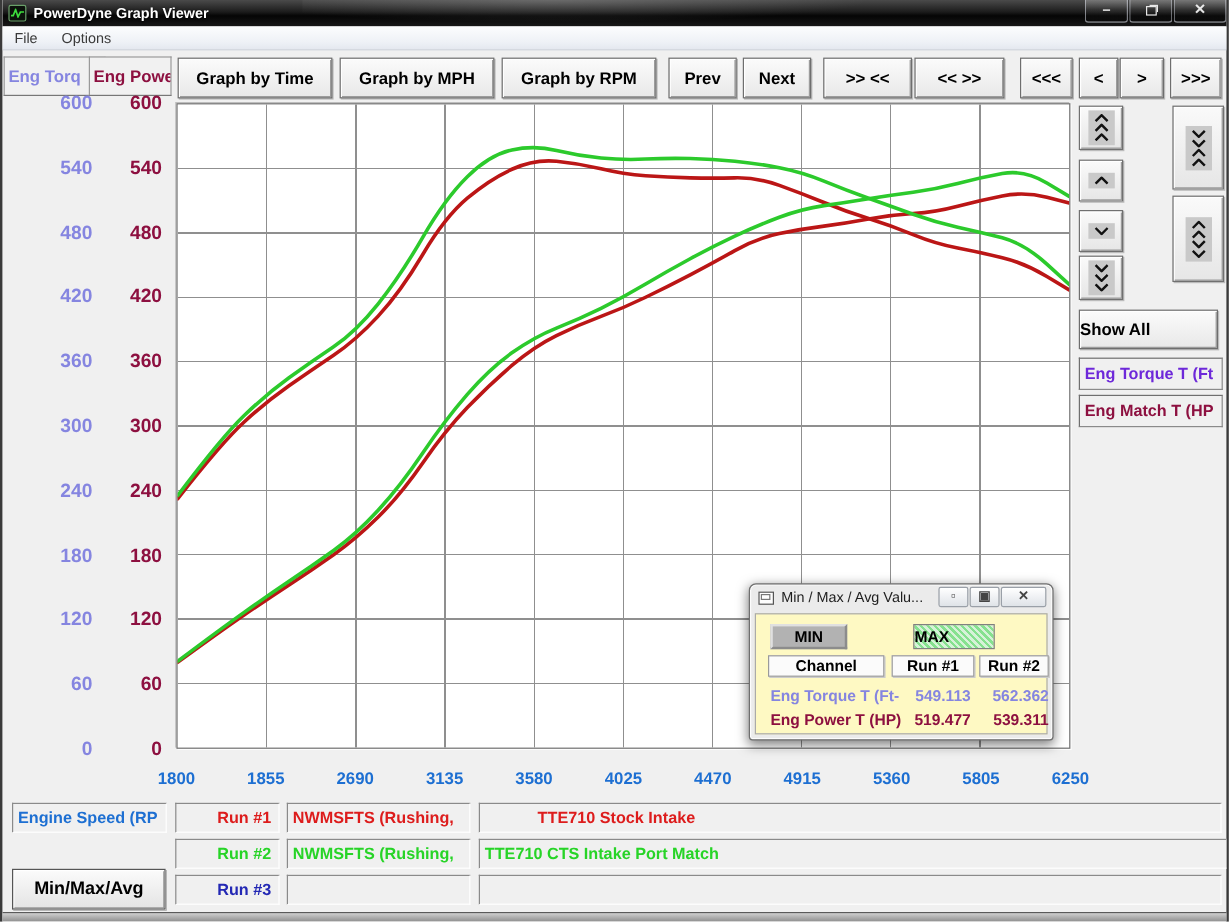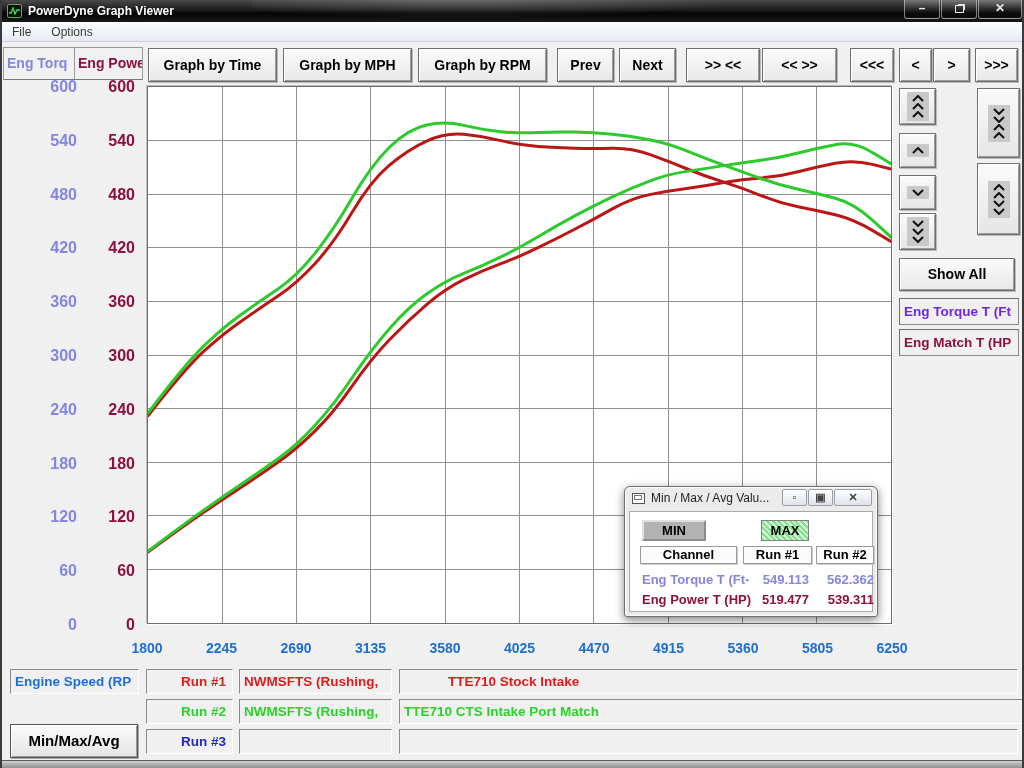--- a/index.html
+++ b/index.html
@@ -73,21 +73,21 @@
   .chv {
     position:absolute; background: linear-gradient(180deg,#fafafa,#e6e6e6);
     border:1px solid #707070; box-shadow: inset 1px 1px 0 #fff, inset -1px -1px 0 #9c9c9c, 1px 1px 0 #bbb;
     display:flex; align-items:center; justify-content:center;
   }
   .chv-inner { background:#c9c9c9; padding:3px 5px; display:flex; flex-direction:column; align-items:center; gap:1px; }
   .showall {
     position:absolute; left:897px; top:258px; width:116px; height:33px;
     background: linear-gradient(180deg,#fbfbfb,#e8e8e8); border:1px solid #6e6e6e;
     box-shadow: inset 1px 1px 0 #fff, inset -1px -1px 0 #9c9c9c, 1px 1px 0 #bbb;
-    font-size:14px; font-weight:bold; text-align:center; line-height:31px;
+    font-size:14px; font-weight:bold; line-height:31px;
   }
   .chanbox {
     position:absolute; left:897px; width:120px; height:27px;
     background:#f0f0f0; border:1px solid #8a8a8a; border-left-color:#6f6f6f; border-top-color:#6f6f6f;
     font-size:13.5px; font-weight:bold; line-height:25px; padding-left:4px;
     white-space:nowrap; overflow:hidden;
   }
 
   
   .sunken {
@@ -117,32 +117,32 @@
   .popup-icon::after { content:""; position:absolute; left:1px; top:1px; width:6px; height:3px; border:1px solid #777; }
   .popup-controls { position:absolute; right:5px; top:2px; display:flex; }
   .popup-btn {
     width:25px; height:17px; margin-left:1px; background:linear-gradient(180deg,#fff,#dfe3e8);
     border:1px solid #9aa0a8; border-radius:2px; text-align:center; line-height:15px;
     font-size:11px; color:#444; font-weight:bold;
   }
   .popup-btn.close-p { width:38px; }
   .popup-body {
     position:absolute; left:4px; top:24px; right:4px; bottom:4px;
-    background:#ffffff; border:1px solid #aaa;
+    background:#fef9c3; border:1px solid #aaa;
   }
   .minbtn {
     position:absolute; left:12px; top:8px; width:64px; height:21px;
     background:#b2b2b2; border:2px outset #e0e0e0;
     font-size:13px; font-weight:bold; text-align:center; line-height:17px;
   }
   .maxbtn {
-    position:absolute; left:131px; top:8px; width:48px; height:21px;
+    position:absolute; left:131px; top:8px; width:68px; height:21px;
     background-image: repeating-linear-gradient(45deg,#86e18f 0 2px,#d6f2d8 2px 4px);
     border:1px solid #808080;
-    font-size:13px; font-weight:bold; text-align:center; line-height:19px;
+    font-size:13px; font-weight:bold; line-height:19px;
   }
   .hdrbox {
     position:absolute; top:34px; height:18px; background:#fbfbfb; border:1px solid #9a9a9a;
     box-shadow: 1px 1px 0 #ccc; font-size:13px; font-weight:bold; text-align:center; line-height:16px;
   }
   .pop-row { position:absolute; font-size:13px; font-weight:bold; white-space:nowrap; }
   .pop-val { position:absolute; font-size:13px; font-weight:bold; text-align:right; }
   .c-torque { color:#8585e0; }
   .c-power { color:#8d1040; }
 
@@ -237,21 +237,21 @@
       <line x1="0" x2="745" y1="482.40000000000003" y2="482.40000000000003" stroke="#8f8f8f" shape-rendering="crispEdges"></line>
       <path d="M0,328.74666666666667 Q37.06651685393258,281.40000000000003 55.68325842696629,264.4266666666667 Q74.3,247.45333333333335 92.8332584269663,234.5 Q111.36651685393258,221.54666666666665 129.9832584269663,209.04000000000002 Q148.6,196.53333333333336 167.13325842696628,176.43333333333334 Q185.6665168539326,156.33333333333331 204.2832584269663,125.06666666666666 Q222.9,93.80000000000003 241.4332584269663,78.16666666666669 Q259.9665168539326,62.533333333333346 278.58325842696627,54.04666666666667 Q297.2,45.55999999999998 315.73325842696624,47.346666666666664 Q334.26651685393256,49.13333333333334 352.8832584269663,53.599999999999994 Q371.5,58.06666666666664 390.0332584269663,59.40666666666664 Q408.56651685393257,60.74666666666664 427.1832584269663,61.193333333333314 Q445.8,61.63999999999999 464.3332584269663,61.193333333333314 Q482.86651685393264,60.74666666666664 501.48325842696636,67.44666666666664 Q520.1,74.14666666666665 538.6332584269663,81.73999999999998 Q557.1665168539326,89.33333333333331 575.7832584269663,95.13999999999999 Q594.4,100.94666666666667 612.9332584269663,108.54 Q631.4665168539326,116.13333333333334 650.0832584269663,119.70666666666666 Q668.7,123.27999999999999 687.2332584269664,127.74666666666667 Q705.7665168539326,132.21333333333334 724.3832584269662,143.38 L743,154.54666666666665" fill="none" stroke="#bb1616" stroke-width="3" stroke-linejoin="round" stroke-linecap="round"></path>
       <path d="M0,464.97999999999996 Q37.06651685393258,438.0013333333333 55.68325842696629,425.31600000000003 Q74.3,412.6306666666667 92.8332584269663,400.4813333333333 Q111.36651685393258,388.33199999999994 129.9832584269663,375.2446666666666 Q148.6,362.1573333333333 167.13325842696628,343.844 Q185.6665168539326,325.53066666666666 204.2832584269663,298.7753333333334 Q222.9,272.02000000000004 241.4332584269663,252.67933333333337 Q259.9665168539326,233.33866666666668 278.58325842696627,217.52666666666667 Q297.2,201.71466666666666 315.73325842696624,192.64733333333334 Q334.26651685393256,183.58 352.8832584269663,176.65666666666667 Q371.5,169.73333333333332 390.0332584269663,160.71066666666667 Q408.56651685393257,151.68800000000002 427.1832584269663,141.99533333333335 Q445.8,132.30266666666668 464.3332584269663,121.85066666666667 Q482.86651685393264,111.39866666666666 501.48325842696636,107.60199999999999 Q520.1,103.80533333333332 538.6332584269663,101.43799999999999 Q557.1665168539326,99.07066666666664 575.7832584269663,95.54199999999997 Q594.4,92.01333333333332 612.9332584269663,90.89666666666665 Q631.4665168539326,89.77999999999999 650.0832584269663,84.82199999999997 Q668.7,79.86399999999995 687.2332584269664,76.24599999999995 Q705.7665168539326,72.62799999999997 724.3832584269662,77.36266666666666 L743,82.09733333333334" fill="none" stroke="#bb1616" stroke-width="3" stroke-linejoin="round" stroke-linecap="round"></path>
       <path d="M0,326.0666666666667 Q37.06651685393258,276.9333333333333 55.68325842696629,259.0666666666666 Q74.3,241.2 92.8332584269663,227.8 Q111.36651685393258,214.4 129.9832584269663,201.89333333333335 Q148.6,189.38666666666668 167.13325842696628,166.16000000000003 Q185.6665168539326,142.93333333333337 204.2832584269663,110.77333333333334 Q222.9,78.6133333333333 241.4332584269663,60.3 Q259.9665168539326,41.986666666666686 278.58325842696627,37.96666666666668 Q297.2,33.94666666666668 315.73325842696624,38.41333333333333 Q334.26651685393256,42.87999999999998 352.8832584269663,44.66666666666666 Q371.5,46.45333333333333 390.0332584269663,45.56000000000001 Q408.56651685393257,44.666666666666686 427.1832584269663,45.11333333333333 Q445.8,45.55999999999998 464.3332584269663,47.346666666666664 Q482.86651685393264,49.13333333333334 501.48325842696636,52.70666666666666 Q520.1,56.27999999999999 538.6332584269663,63.87333333333332 Q557.1665168539326,71.46666666666665 575.7832584269663,78.16666666666666 Q594.4,84.86666666666666 612.9332584269663,91.56666666666666 Q631.4665168539326,98.26666666666668 650.0832584269663,102.28666666666669 Q668.7,106.30666666666669 687.2332584269664,111.22000000000001 Q705.7665168539326,116.13333333333334 724.3832584269662,133.10666666666668 L743,150.08" fill="none" stroke="#2cca2c" stroke-width="3" stroke-linejoin="round" stroke-linecap="round"></path>
       <path d="M0,464.08666666666664 Q37.06651685393258,436.30400000000003 55.68325842696629,423.12733333333335 Q74.3,409.9506666666667 92.8332584269663,397.44399999999996 Q111.36651685393258,384.9373333333333 129.9832584269663,371.716 Q148.6,358.4946666666667 167.13325842696628,338.2606666666667 Q185.6665168539326,318.02666666666664 204.2832584269663,290.51199999999994 Q222.9,262.9973333333333 241.4332584269663,241.64666666666665 Q259.9665168539326,220.29600000000002 278.58325842696627,207.02999999999997 Q297.2,193.76399999999995 315.73325842696624,186.39399999999995 Q334.26651685393256,179.02399999999997 352.8832584269663,169.91199999999998 Q371.5,160.8 390.0332584269663,149.72266666666667 Q408.56651685393257,138.6453333333333 427.1832584269663,128.59533333333331 Q445.8,118.5453333333333 464.3332584269663,109.79066666666665 Q482.86651685393264,101.036 501.48325842696636,94.068 Q520.1,87.1 538.6332584269663,84.37533333333333 Q557.1665168539326,81.65066666666667 575.7832584269663,78.61333333333334 Q594.4,75.57600000000001 612.9332584269663,73.16400000000004 Q631.4665168539326,70.75200000000007 650.0832584269663,65.92800000000003 Q668.7,61.10399999999999 687.2332584269664,57.66466666666668 Q705.7665168539326,54.225333333333374 724.3832584269662,65.48133333333335 L743,76.73733333333334" fill="none" stroke="#2cca2c" stroke-width="3" stroke-linejoin="round" stroke-linecap="round"></path>
     </svg>
 </div>
 
 <div id="xlabels">
     <div class="xlab" style="left: 113px;">1800</div>
-    <div class="xlab" style="left: 187.5px;">2245</div>
+    <div class="xlab" style="left: 187.5px;">1855</div>
     <div class="xlab" style="left: 262px;">2690</div>
     <div class="xlab" style="left: 336.5px;">3135</div>
     <div class="xlab" style="left: 411px;">3580</div>
     <div class="xlab" style="left: 485.5px;">4025</div>
     <div class="xlab" style="left: 560px;">4470</div>
     <div class="xlab" style="left: 634.5px;">4915</div>
     <div class="xlab" style="left: 709px;">5360</div>
     <div class="xlab" style="left: 783.5px;">5805</div>
     <div class="xlab" style="left: 858px;">6250</div>
   </div>

